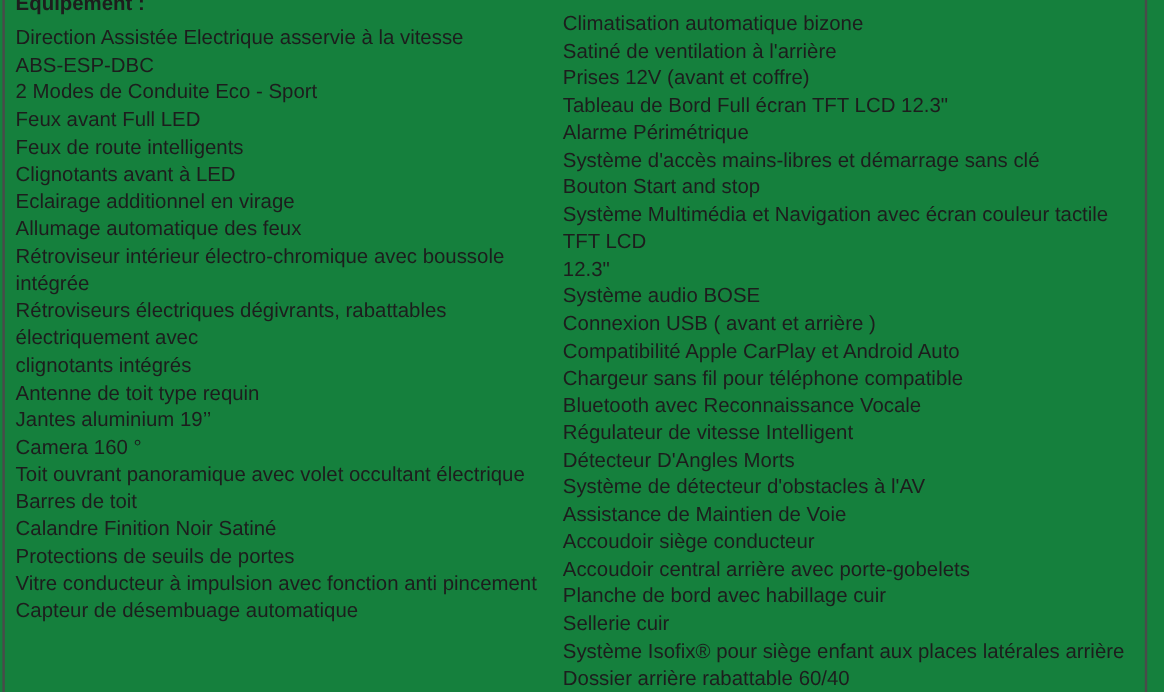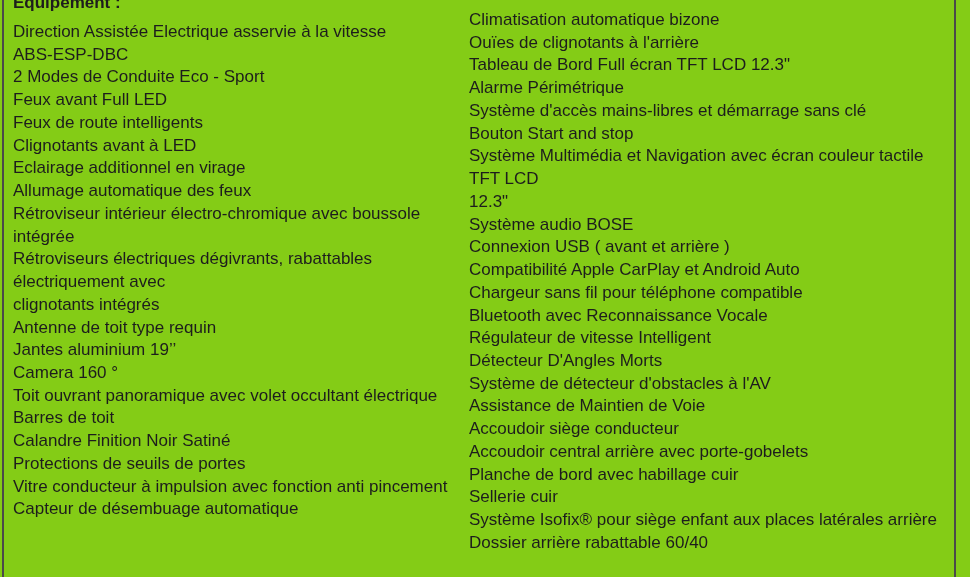--- a/index.html
+++ b/index.html
@@ -1,20 +1,20 @@
 <!DOCTYPE html>
 <html><head>
 <meta charset="utf-8">
 <style>
   html, body { margin: 0; padding: 0; background: #ffffff; }
   .page {
     position: relative;
     width: 970px;
     height: 577px;
-    background: #84cc16;
+    background: #15803d;
     overflow: hidden;
     font-family: "Liberation Sans", sans-serif;
     color: #1d1d1d;
   }
   .vline {
     position: absolute;
     top: 0;
     width: 2px;
     height: 577px;
     background: #4a4a4a;
@@ -72,21 +72,22 @@
         <div class="line">Calandre Finition Noir Satiné</div>
         <div class="line">Protections de seuils de portes</div>
         <div class="line">Vitre conducteur à impulsion avec fonction anti pincement</div>
         <div class="line">Capteur de désembuage automatique</div>
       </div>
   </div>
 
   <div class="col col-right">
     <div class="lines">
         <div class="line">Climatisation automatique bizone</div>
-        <div class="line">Ouïes de clignotants à l'arrière</div>
+        <div class="line">Satiné de ventilation à l'arrière</div>
+        <div class="line">Prises 12V (avant et coffre)</div>
         <div class="line">Tableau de Bord Full écran TFT LCD 12.3"</div>
         <div class="line">Alarme Périmétrique</div>
         <div class="line">Système d'accès mains-libres et démarrage sans clé</div>
         <div class="line">Bouton Start and stop</div>
         <div class="line">Système Multimédia et Navigation avec écran couleur tactile</div>
         <div class="line">TFT LCD</div>
         <div class="line">12.3"</div>
         <div class="line">Système audio BOSE</div>
         <div class="line">Connexion USB ( avant et arrière )</div>
         <div class="line">Compatibilité Apple CarPlay et Android Auto</div>

